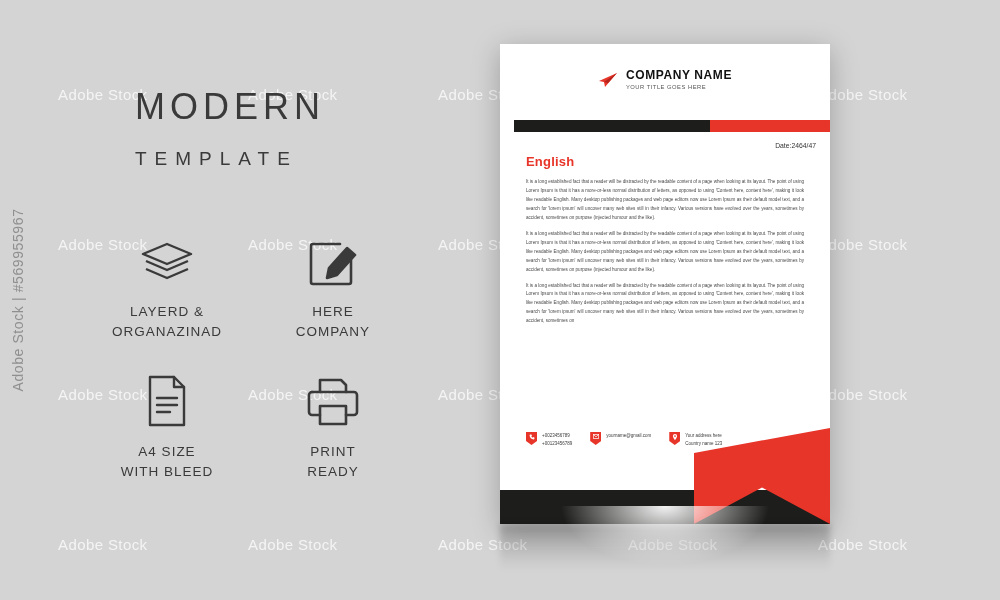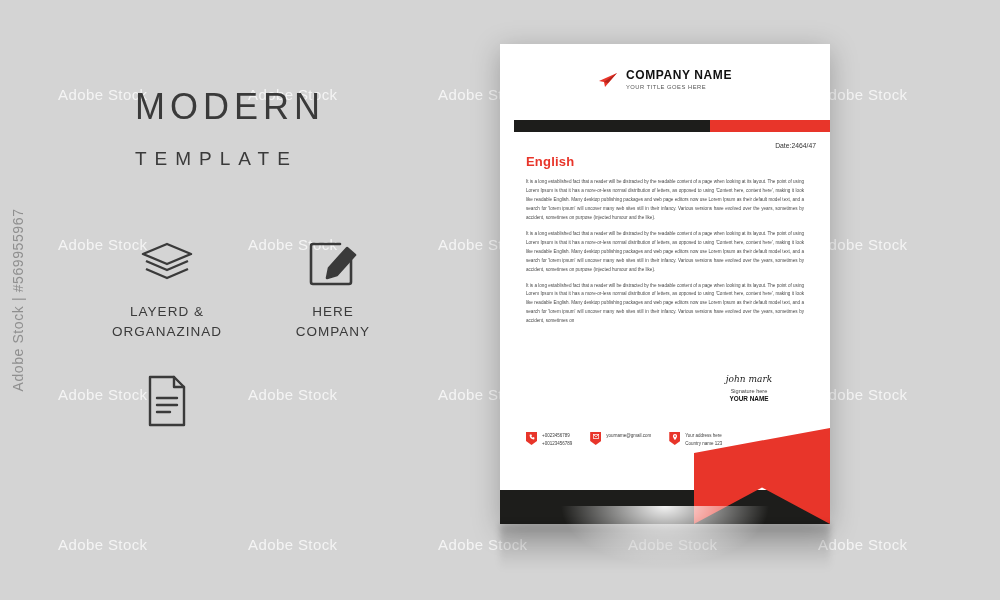--- a/index.html
+++ b/index.html
@@ -199,22 +199,40 @@
     </div>
 
     <div class="feature f3">
       <div class="ico">
         <svg width="46" height="54" viewBox="0 0 46 54" fill="none" stroke="#3a3a3a" stroke-width="2.4" stroke-linejoin="round" stroke-linecap="round">
           <path d="M6 3 H30 L40 13 V51 H6 Z"></path>
           <path d="M30 3 V13 H40"></path>
           <path d="M13 24 H33 M13 31 H33 M13 38 H26"></path>
         </svg>
       </div>
-    </div>
-
+      <div class="lbl">
+        <div>A4 SIZE</div>
+        <div>WITH BLEED</div>
+      </div>
+    </div>
+
+    <div class="feature f4">
+      <div class="ico">
+        <svg width="56" height="52" viewBox="0 0 56 52" fill="none" stroke="#3a3a3a" stroke-width="2.6" stroke-linejoin="round" stroke-linecap="round">
+          <path d="M15 16 V4 H36 L41 9 V16"></path>
+          <path d="M7 16 H49 a3 3 0 0 1 3 3 V36 a3 3 0 0 1-3 3 H41"></path>
+          <path d="M15 39 H7 a3 3 0 0 1-3-3 V19 a3 3 0 0 1 3-3"></path>
+          <path d="M15 30 H41 V48 H15 Z"></path>
+        </svg>
+      </div>
+      <div class="lbl">
+        <div>PRINT</div>
+        <div>READY</div>
+      </div>
+    </div>
   </div>
 
   <div class="page">
 
     <div class="page-head">
       <span class="logo-mark">
         <svg width="20" height="16" viewBox="0 0 20 16">
             <path d="M1 9 L19 1 L7 15 L6 10 Z" fill="#e8352a"></path>
             <path d="M6 10 L19 1 L10 11 Z" fill="#b3231a"></path>
           </svg>
@@ -231,25 +249,20 @@
     <div class="date">Date:2464/47</div>
 
     <div class="heading">English</div>
 
     <div class="body-copy">
       <p>It is a long established fact that a reader will be distracted by the readable content of a page when looking at its layout. The point of using Lorem Ipsum is that it has a more-or-less normal distribution of letters, as opposed to using 'Content here, content here', making it look like readable English. Many desktop publishing packages and web page editors now use Lorem Ipsum as their default model text, and a search for 'lorem ipsum' will uncover many web sites still in their infancy. Various versions have evolved over the years, sometimes by accident, sometimes on purpose (injected humour and the like).</p>
       <p>It is a long established fact that a reader will be distracted by the readable content of a page when looking at its layout. The point of using Lorem Ipsum is that it has a more-or-less normal distribution of letters, as opposed to using 'Content here, content here', making it look like readable English. Many desktop publishing packages and web page editors now use Lorem Ipsum as their default model text, and a search for 'lorem ipsum' will uncover many web sites still in their infancy. Various versions have evolved over the years, sometimes by accident, sometimes on purpose (injected humour and the like).</p>
       <p>It is a long established fact that a reader will be distracted by the readable content of a page when looking at its layout. The point of using Lorem Ipsum is that it has a more-or-less normal distribution of letters, as opposed to using 'Content here, content here', making it look like readable English. Many desktop publishing packages and web page editors now use Lorem Ipsum as their default model text, and a search for 'lorem ipsum' will uncover many web sites still in their infancy. Various versions have evolved over the years, sometimes by accident, sometimes on</p>
     </div>
 
-    <div class="sign">
-      <div class="scribble">john mark</div>
-      <div class="s1">Signature here</div>
-      <div class="s2">YOUR NAME</div>
-    </div>
 
     <div class="contacts">
       <div class="ct">
         <span class="pin">
           <svg width="6" height="6" viewBox="0 0 10 10">
               <path d="M2 1h2l1 2-1.2.9a6 6 0 0 0 2.3 2.3L7 5l2 1v2c0 .6-.4 1-1 1A7.5 7.5 0 0 1 1 2c0-.6.4-1 1-1z" fill="#fff"></path>
             </svg>
         </span>
         <span class="txt">
           <span style="display:block">+0023456789</span>

